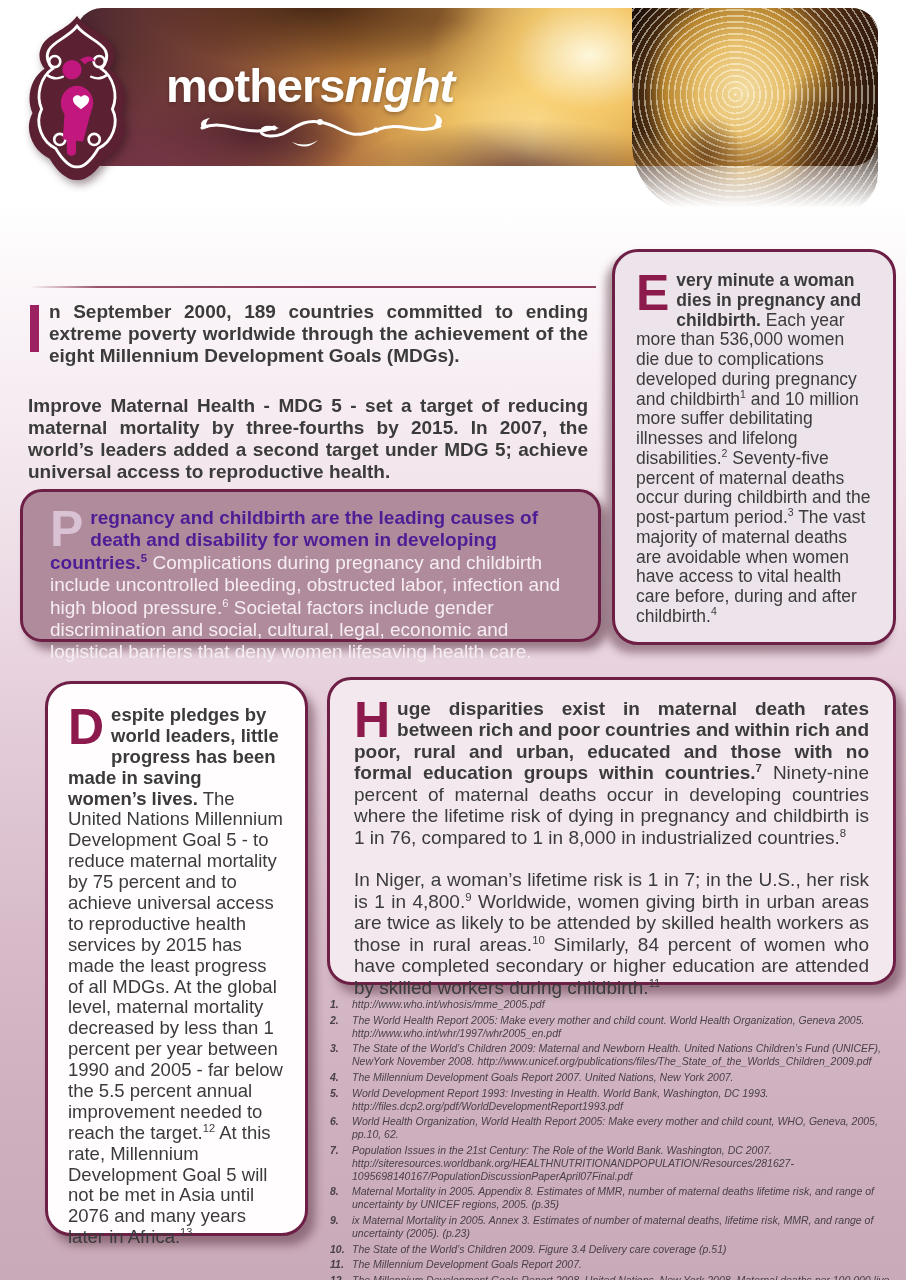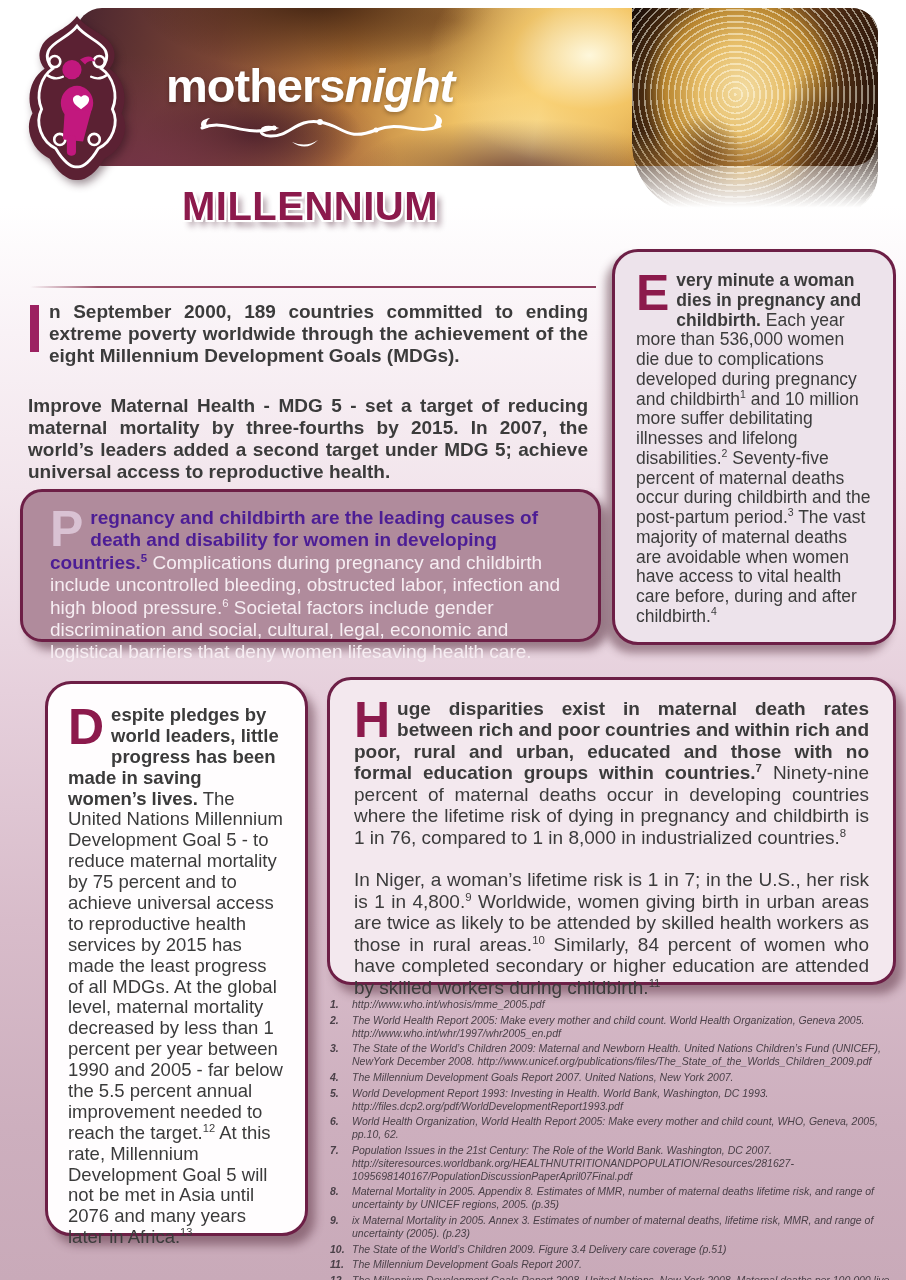--- a/index.html
+++ b/index.html
@@ -96,21 +96,20 @@
     <path d="M6 16 C30 6 48 26 78 16 C64 12 60 24 74 24 C94 25 100 6 124 10 C148 14 150 30 180 18 C206 8 220 24 244 14" fill="none" stroke="#ffffff" stroke-width="3" stroke-linecap="round"></path>
     <path d="M96 30 q14 6 26 -2 q-12 12 -26 2 z" fill="#ffffff"></path>
     <path d="M6 16 q-4 -8 8 -10 q-6 4 -2 10 z" fill="#ffffff"></path>
     <path d="M244 14 q6 -8 -6 -12 q5 5 0 12 z" fill="#ffffff"></path>
     <circle cx="124" cy="10" r="3" fill="#ffffff"></circle>
     <circle cx="78" cy="16" r="2.5" fill="#ffffff"></circle>
     <circle cx="180" cy="18" r="2.5" fill="#ffffff"></circle>
   </svg>
 
   <div class="title">
-    <div>MILLENNIUM</div>
   </div>
 
   <div class="divider"></div>
 
   <div class="intro">
     <p><span class="dropbar"></span><span>n September 2000, 189 countries committed to ending extreme poverty worldwide through the achievement of the eight Millennium Development Goals (MDGs).</span></p>
     <p>Improve Maternal Health - MDG 5 - set a target of reducing maternal mortality by three-fourths by 2015.  In 2007, the world’s leaders added a second target under MDG 5; achieve universal access to reproductive health.</p>
   </div>
 
   <div class="box preg">
@@ -134,21 +133,21 @@
     <div class="fn">
         <span class="num">1.</span>
         <span class="txt">http://www.who.int/whosis/mme_2005.pdf</span>
       </div>
     <div class="fn">
         <span class="num">2.</span>
         <span class="txt">The World Health Report 2005: Make every mother and child count. World Health Organization, Geneva 2005. http://www.who.int/whr/1997/whr2005_en.pdf</span>
       </div>
     <div class="fn">
         <span class="num">3.</span>
-        <span class="txt">The State of the World’s Children 2009: Maternal and Newborn Health. United Nations Children’s Fund (UNICEF), NewYork December 2008. http://www.unicef.org/publications/files/The_State_of_the_Worlds_Children_2009.pdf</span>
+        <span class="txt">The State of the World’s Children 2009: Maternal and Newborn Health. United Nations Children’s Fund (UNICEF), NewYork November 2008. http://www.unicef.org/publications/files/The_State_of_the_Worlds_Children_2009.pdf</span>
       </div>
     <div class="fn">
         <span class="num">4.</span>
         <span class="txt">The Millennium Development Goals Report 2007. United Nations, New York 2007.</span>
       </div>
     <div class="fn">
         <span class="num">5.</span>
         <span class="txt">World Development Report 1993: Investing in Health. World Bank, Washington, DC 1993. http://files.dcp2.org/pdf/WorldDevelopmentReport1993.pdf</span>
       </div>
     <div class="fn">

